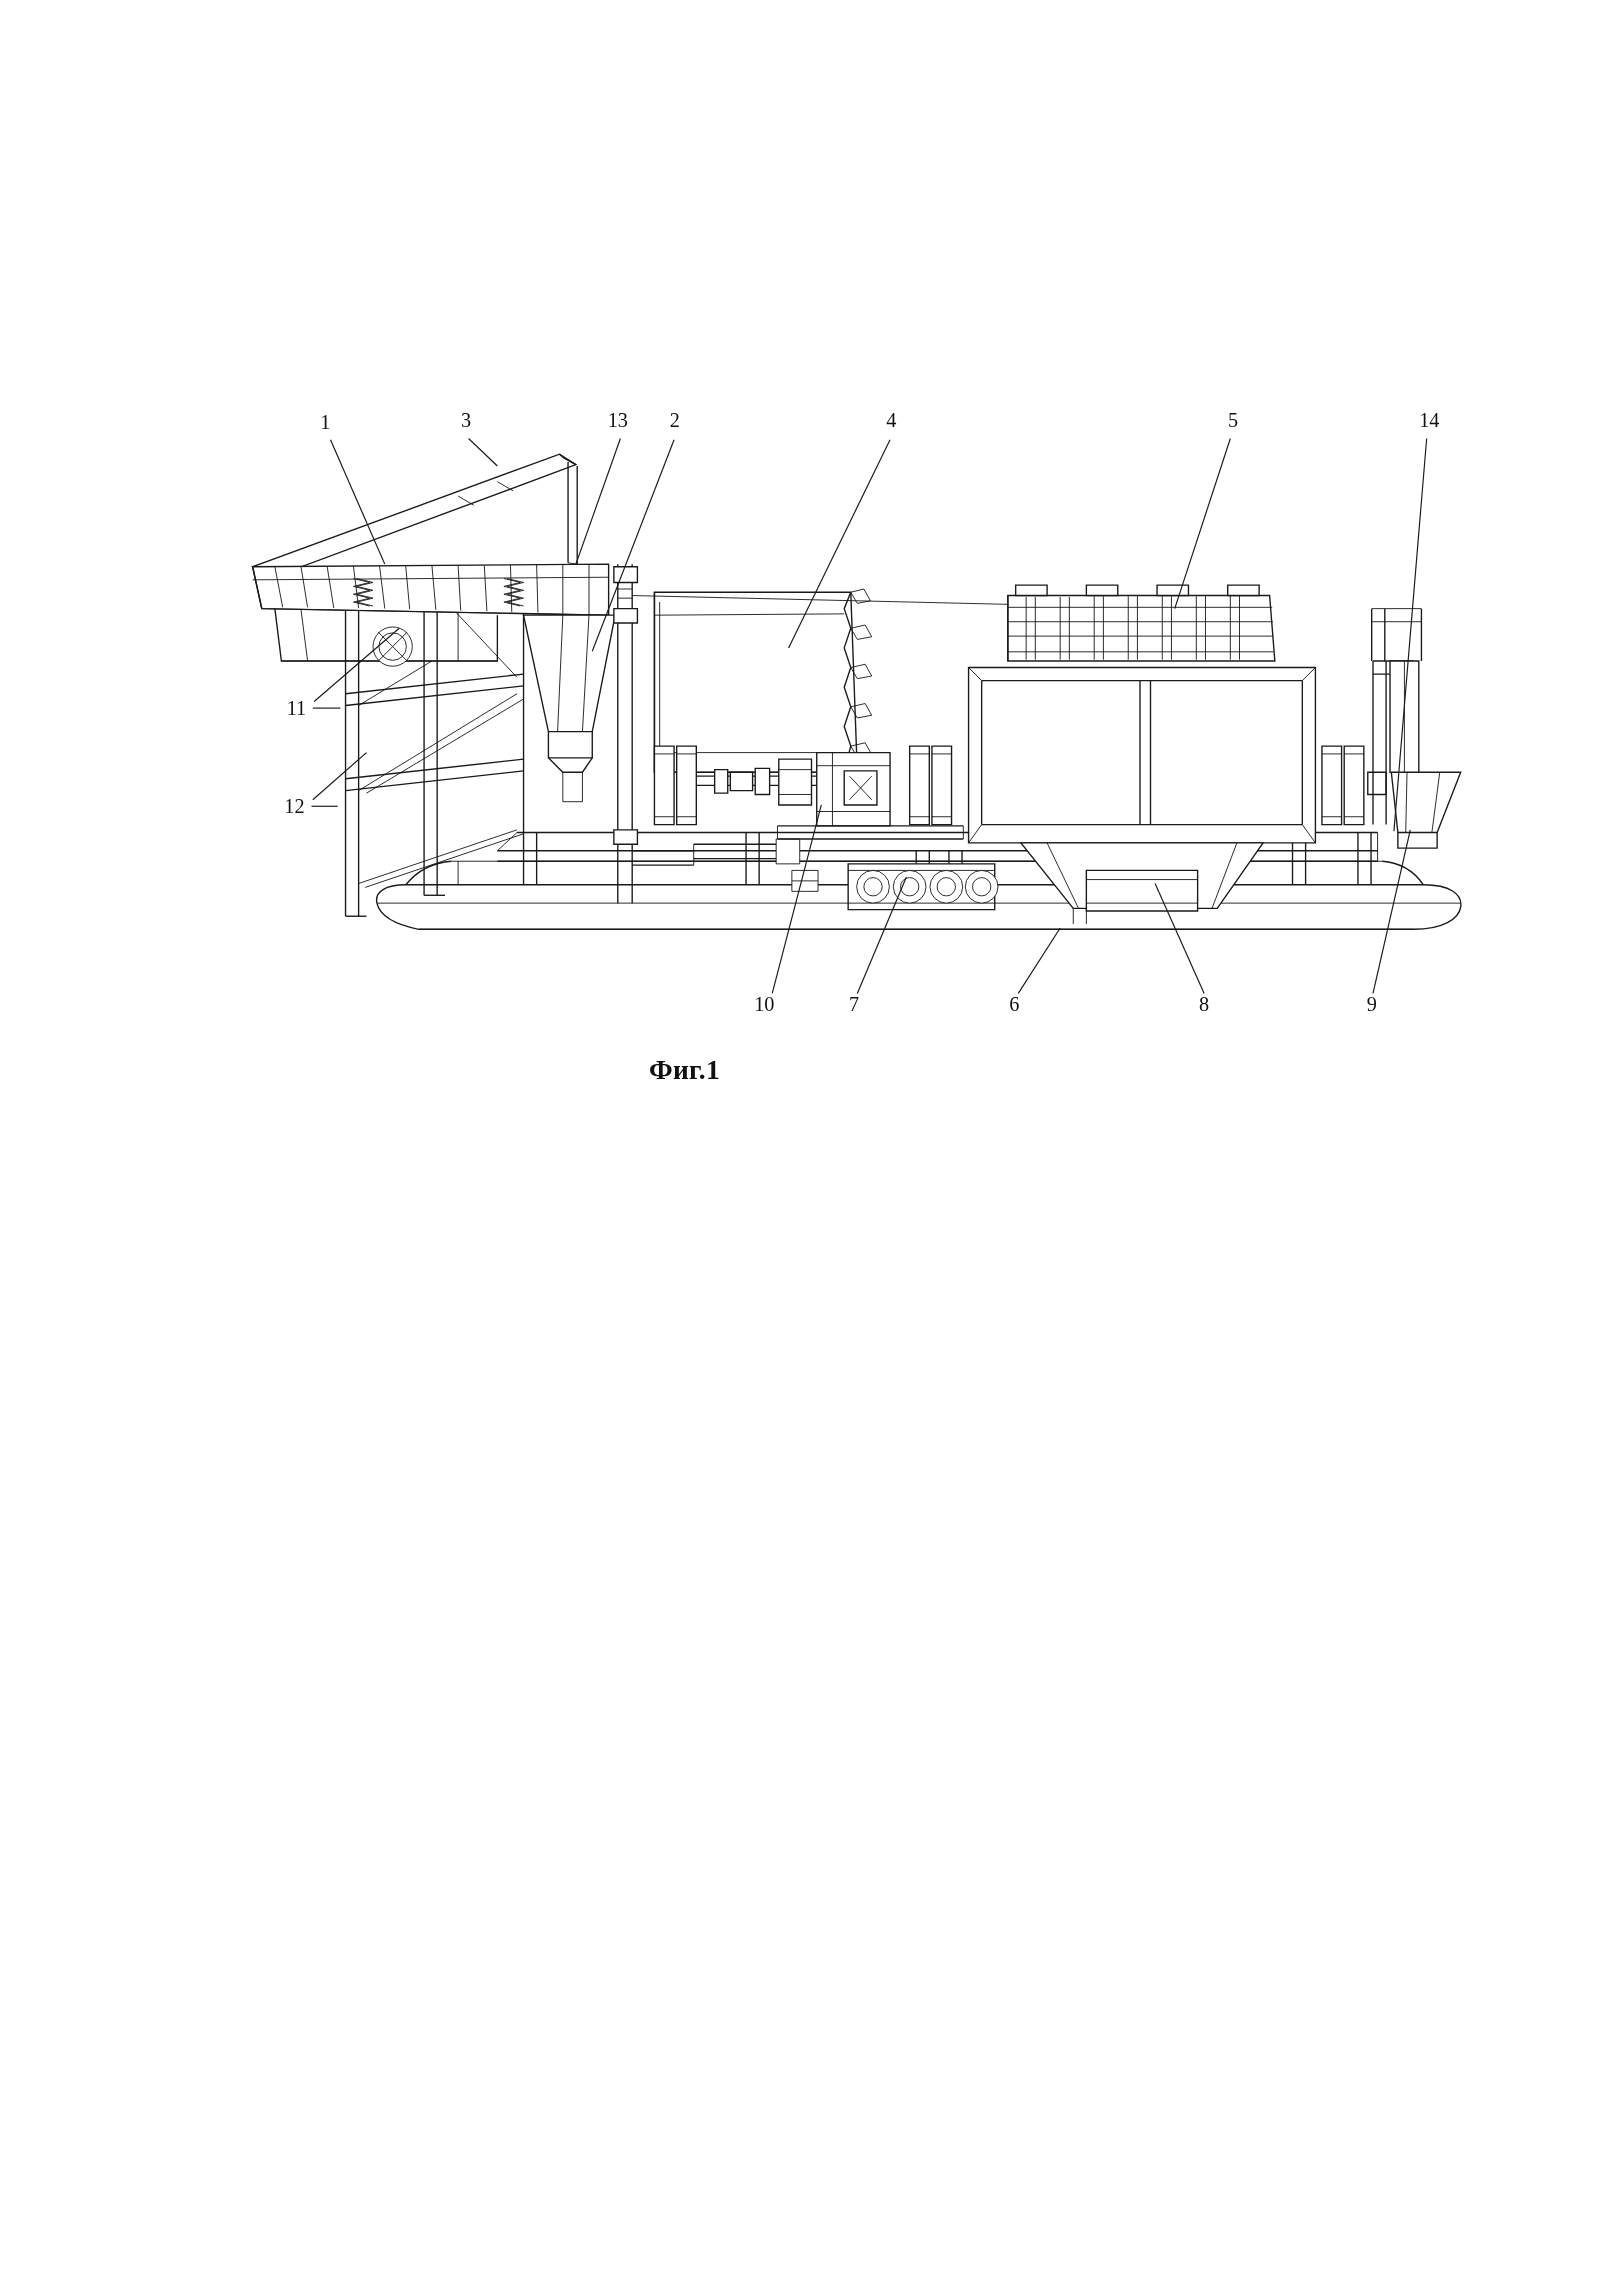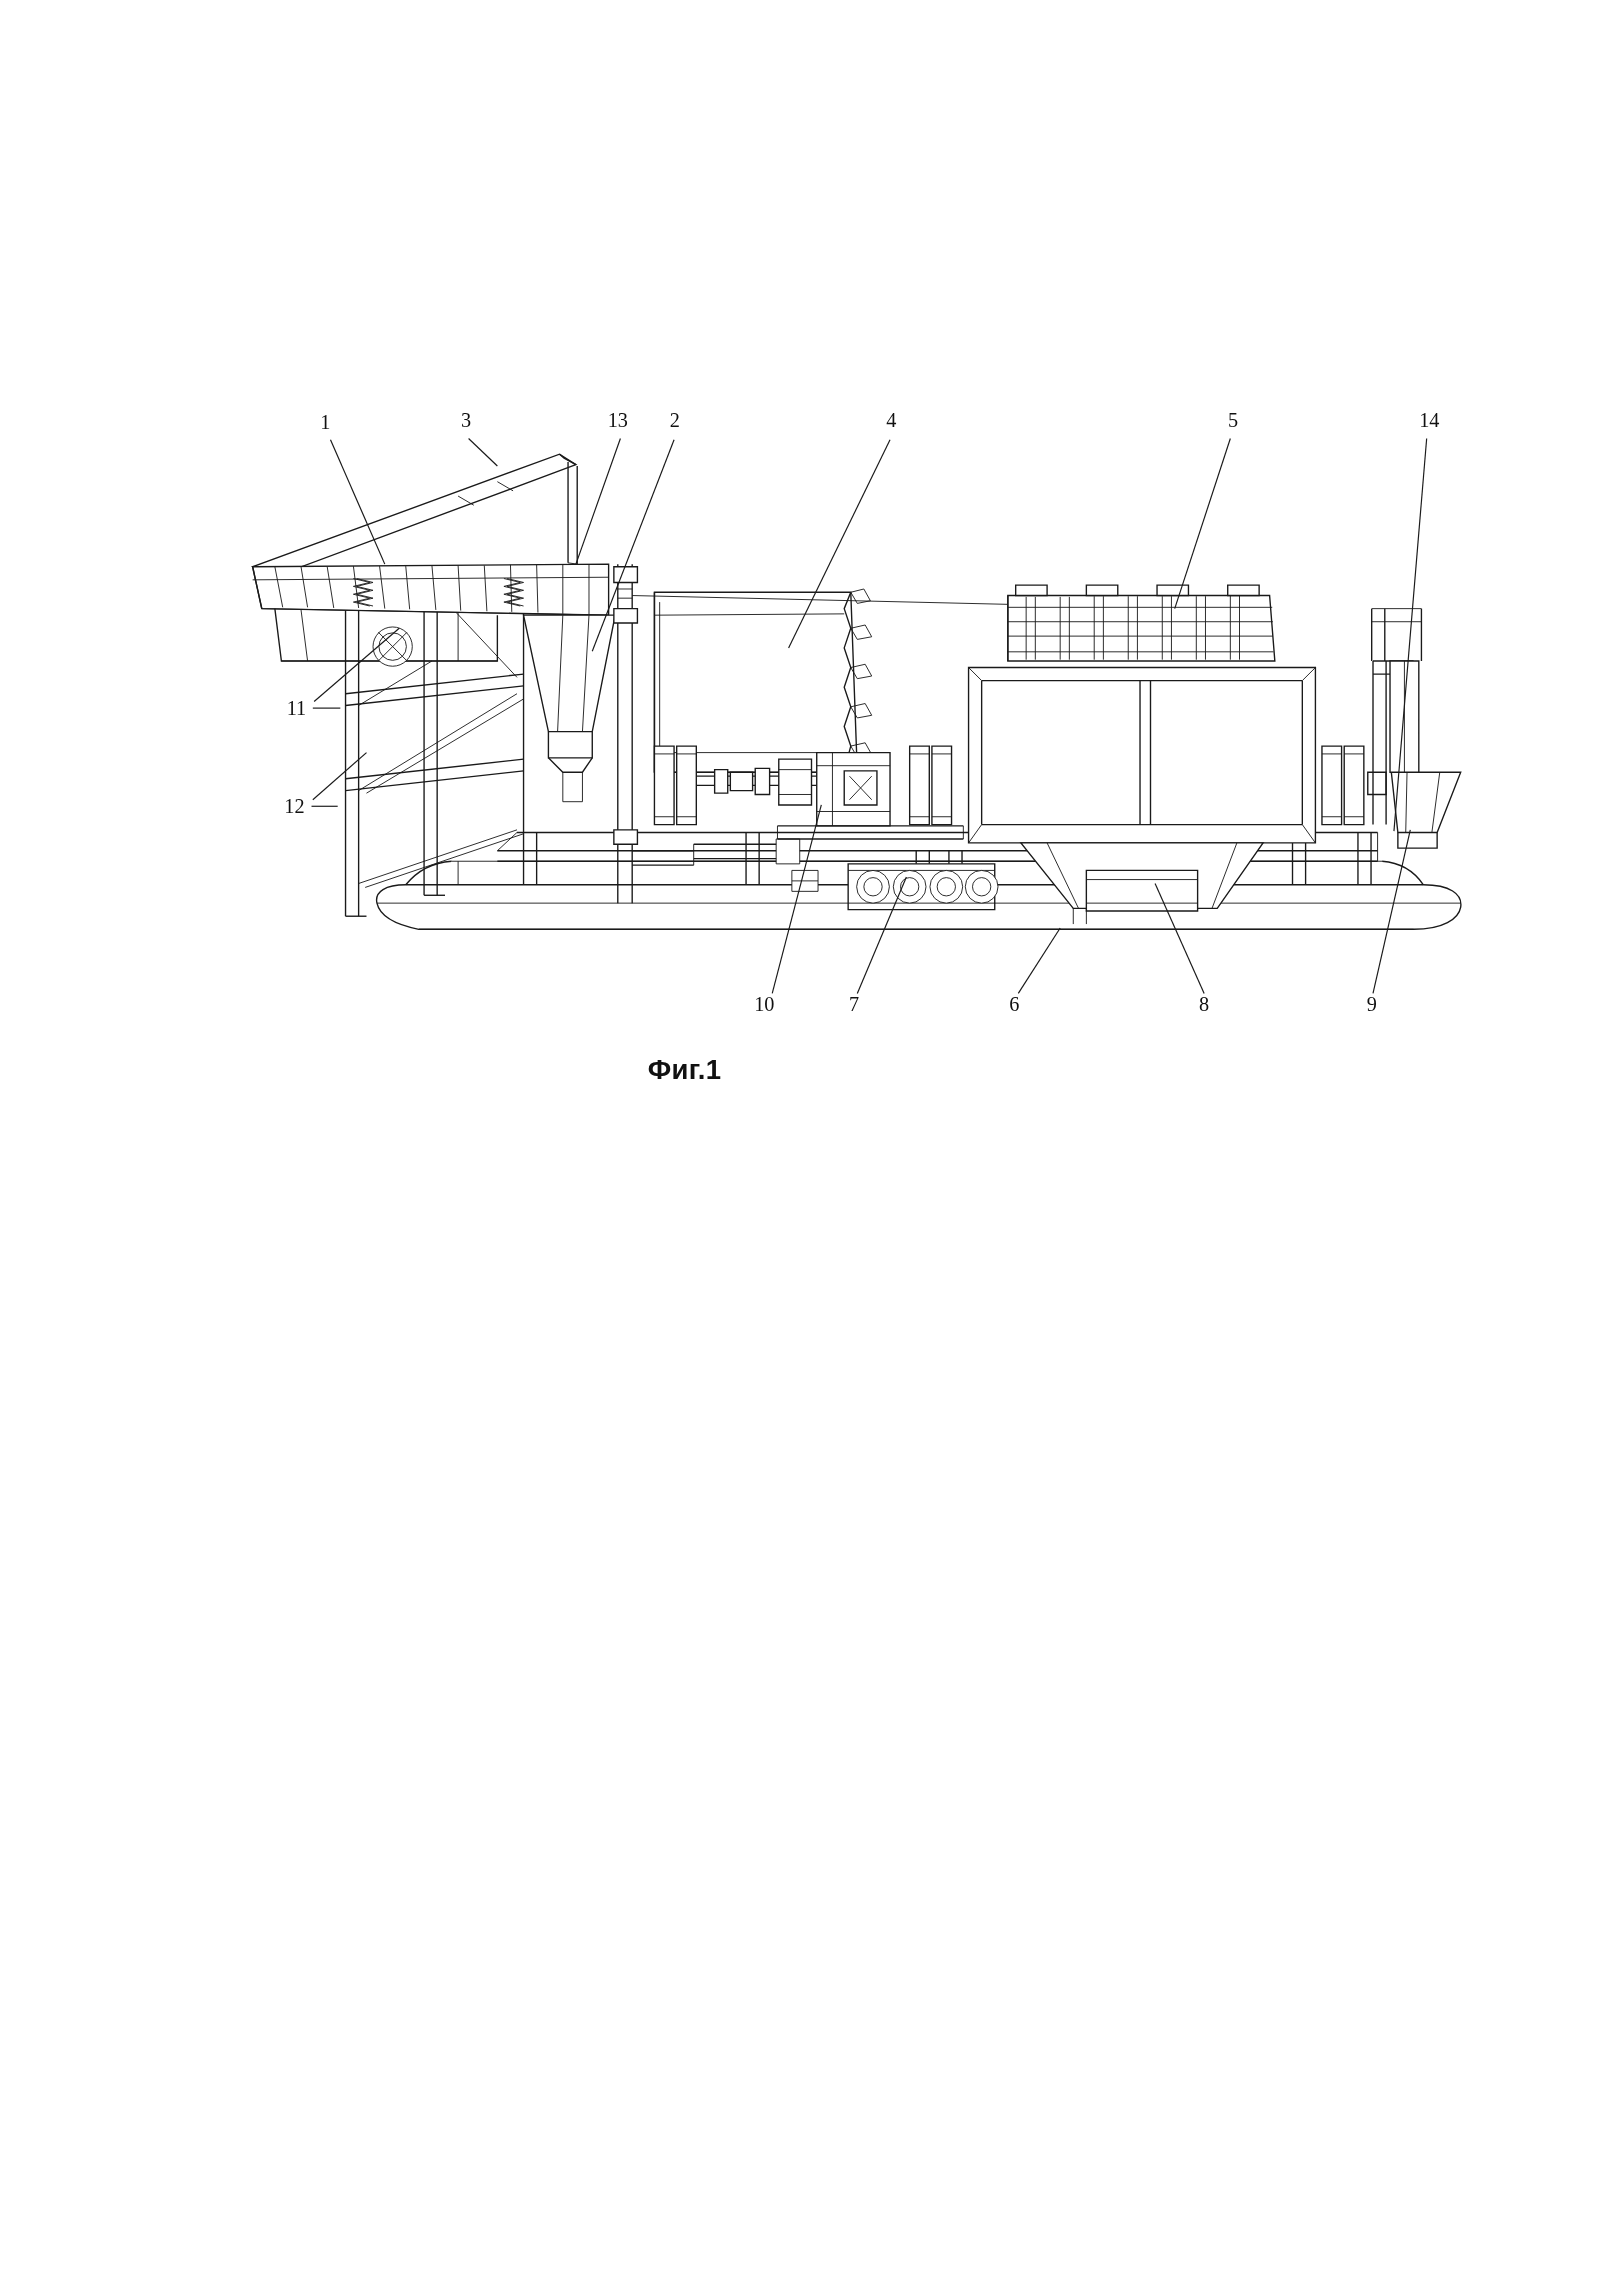--- a/index.html
+++ b/index.html
@@ -42,21 +42,21 @@
     font-family: "Liberation Serif", serif;
     font-size: 31px;
     fill: #111111;
   }
   #caption {
     position: absolute;
     left: 0;
     top: 1054px;
     width: 1369px;
     text-align: center;
-    font-family: Liberation Sans, sans-serif;
+    font-family: Liberation Serif, serif;
     font-size: 27.5px;
     font-weight: bold;
     letter-spacing: 0.3px;
     color: #111111;
   }
 </style>
 </head>
 <body>
 
 <div id="sheet">

